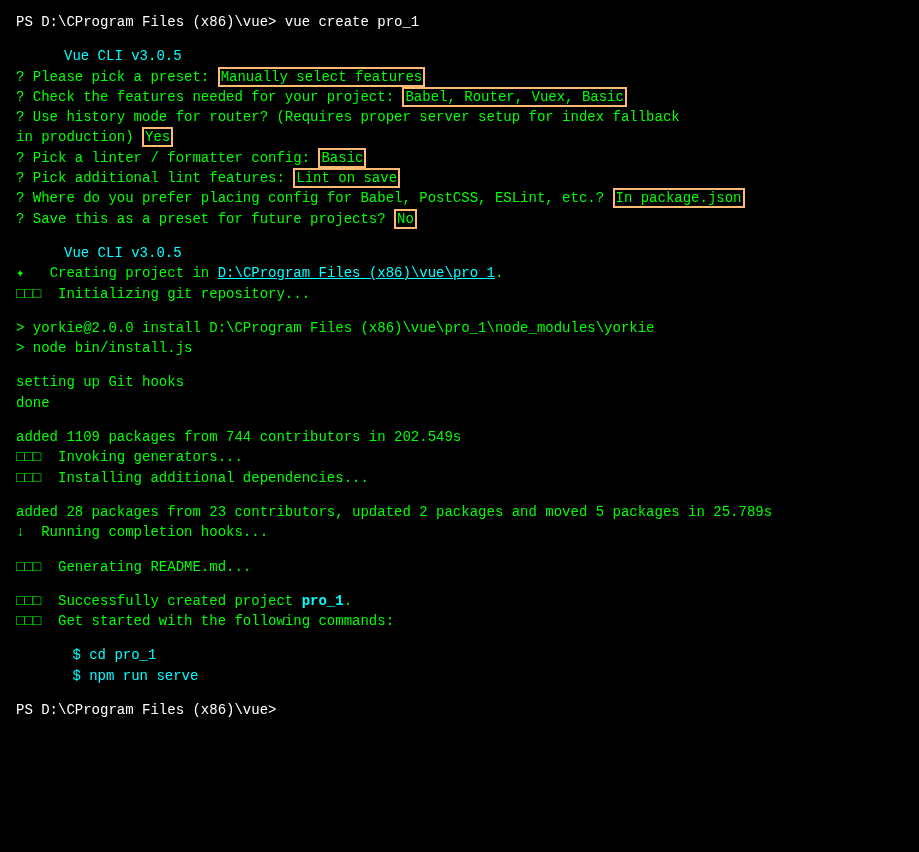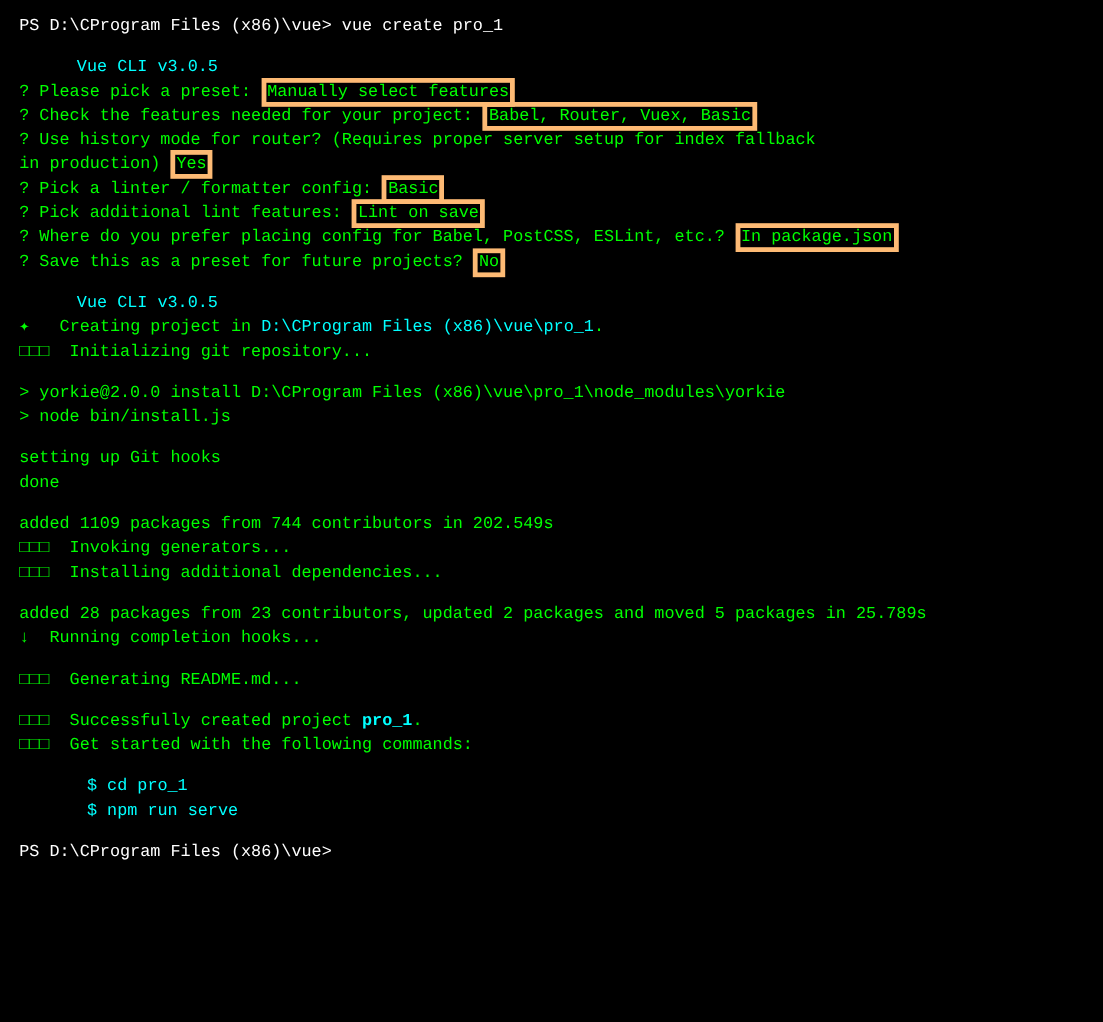--- a/index.html
+++ b/index.html
@@ -32,26 +32,27 @@
       color: #ffffff;
     }
     .line-cyan {
       color: #00ffff;
       margin-left: 48px;
     }
     .line-green {
       color: #00ff00;
     }
     .inline-highlight {
-      border: 4px solid #fdba74;
+      border: 2px solid #fdba74;
       color: #00ff00;
       padding: 0 1px;
     }
     .inline-cyan {
       color: #00ffff;
+      text-decoration: underline;
     }
     .blank {
       height: 14px;
     }
   </style>
 </head>
 <body>
 
 <div class="terminal">
 

